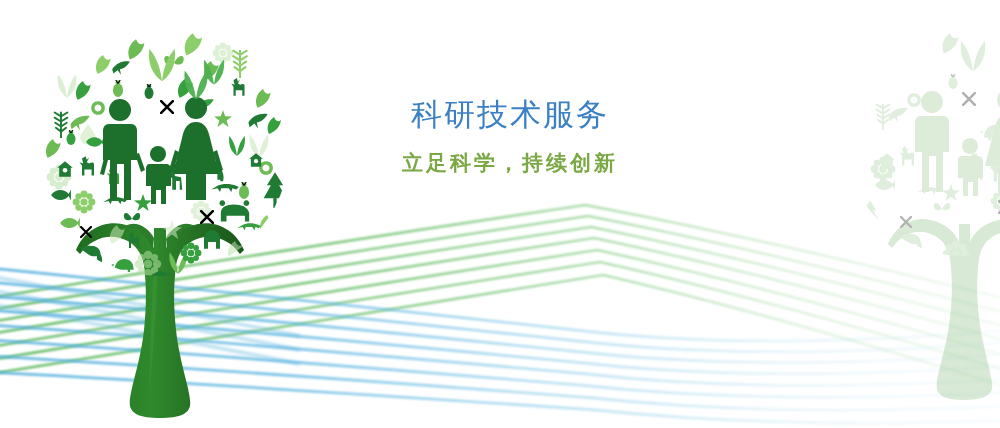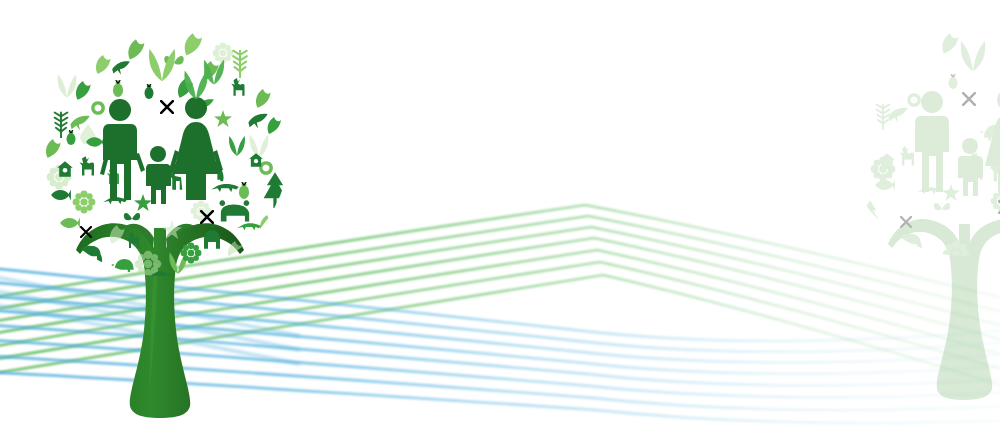--- a/index.html
+++ b/index.html
@@ -442,14 +442,18 @@
         <circle cx="86" cy="92" r="11"></circle>
         <path d="M75 106 L97 106 C101 106 103 109 103 113 L103 142 L97 142 L97 182 L90 182 L90 146 L83 146 L83 182 L76 182 L76 142 L69 142 L69 113 C69 109 71 106 75 106 Z"></path>
         <circle cx="124" cy="136" r="8"></circle>
         <path d="M116 146 L132 146 C135 146 137 148 137 151 L137 168 L132 168 L132 186 L127 186 L127 172 L122 172 L122 186 L117 186 L117 168 L112 168 L112 151 C112 148 113 146 116 146 Z"></path>
         <circle cx="162" cy="90" r="11"></circle>
         <path d="M162 104 C170 104 174 110 176 120 L185 156 L172 156 L172 182 L152 182 L152 156 L139 156 L148 120 C150 110 154 104 162 104 Z"></path>
       </g>
     </g>
   </svg>
 
+  <div id="text-block">
+    <div id="headline">科研技术服务</div>
+    <div id="subhead">立足科学，持续创新</div>
+  </div>
 
 </div>
 
 </body></html>

